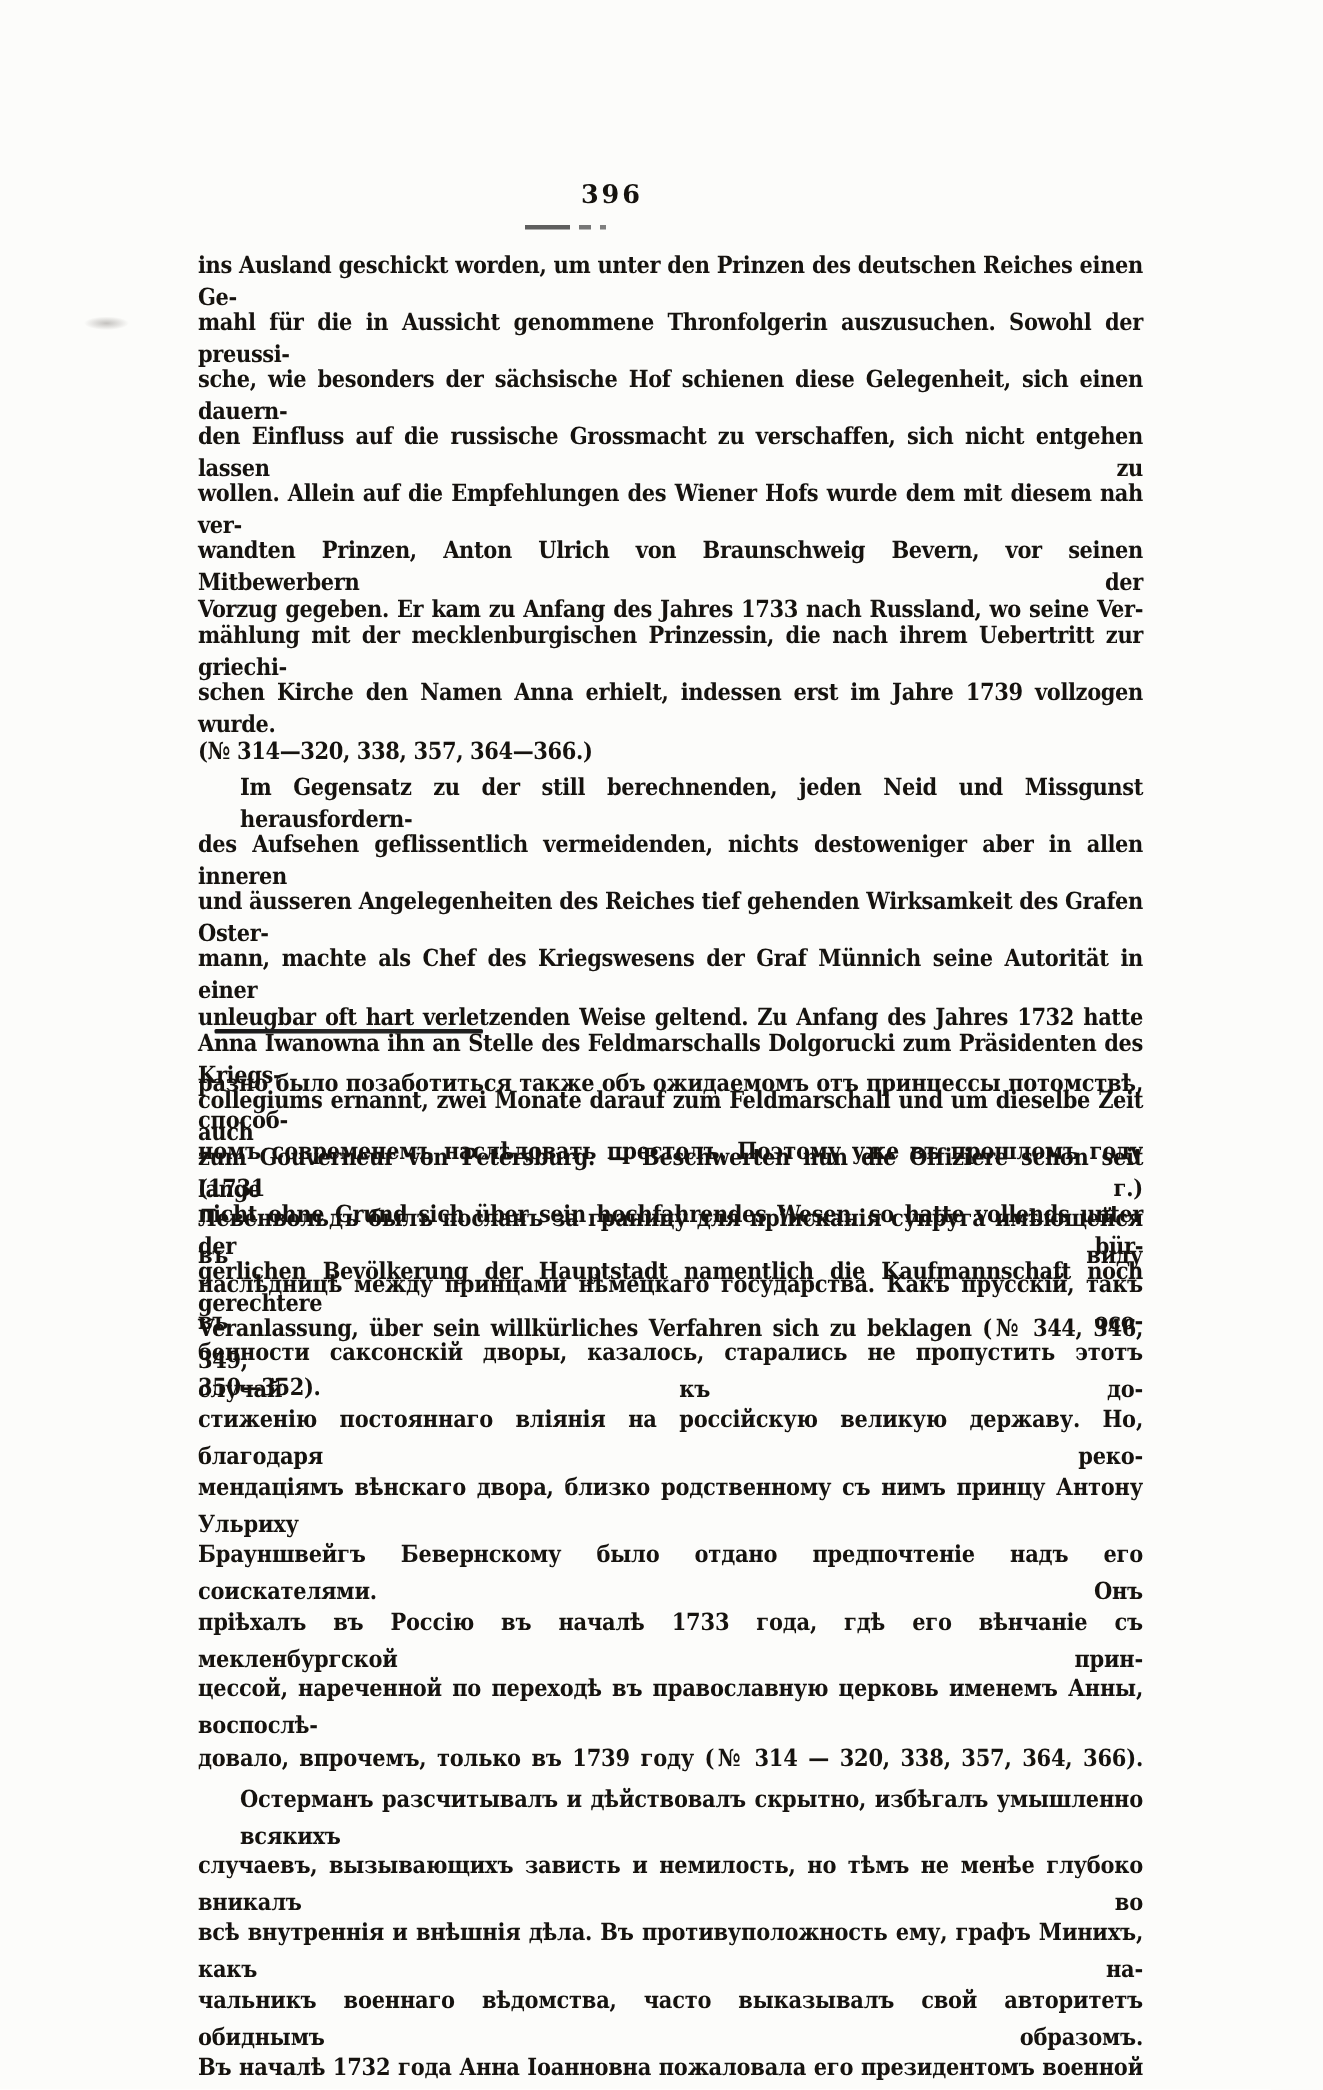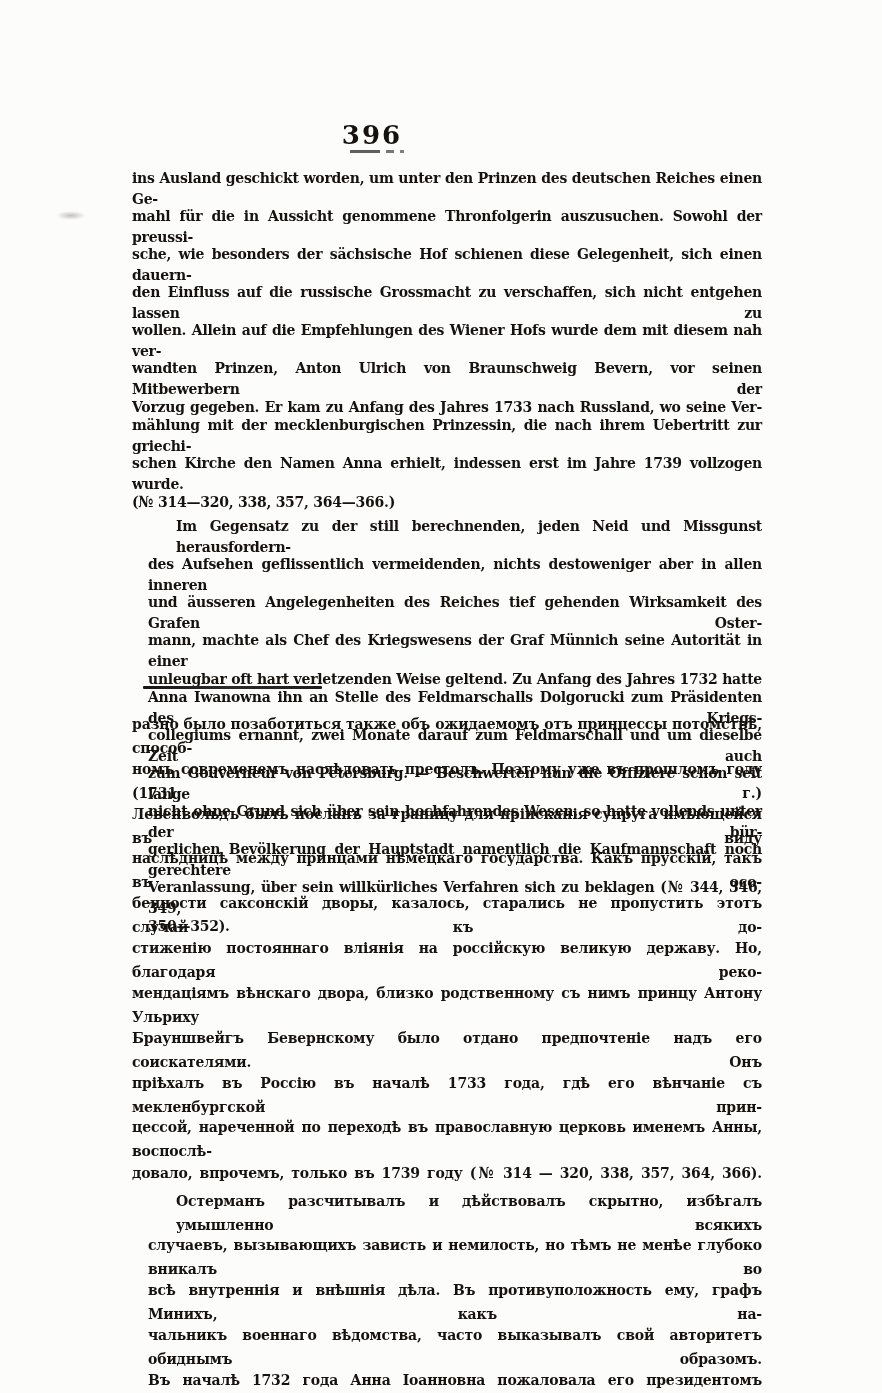--- a/index.html
+++ b/index.html
@@ -14,24 +14,24 @@
     background: #fcfcfa;
     overflow: hidden;
     font-family: "DejaVu Serif", "Liberation Serif", serif;
     color: #16130f;
   }
 
   
   .pagenum {
     position: absolute;
     top: 120px;
-    left: 336px;
+    left: 372px;
     width: 72px;
     text-align: center;
-    font-size: 26px;
+    font-size: 17px;
     font-weight: 700;
     letter-spacing: 2px;
   }
   .pagenum-rule {
     position: absolute;
     top: 150px;
     left: 350px;
     width: 92px;
     height: 3px;
     background: repeating-linear-gradient(90deg,
@@ -58,21 +58,21 @@
     font-weight: 700;
   }
   .russian-block {
     top: 714px;
     font-size: 14px;
     line-height: 22.4px;
     letter-spacing: -0.15px;
     font-weight: 700;
   }
   .para { margin: 0; }
-  .para + .para { margin-top: 6px; margin-left: 16px; }
+  .para + .para { margin-top: 6px; }
 
   .ln {
     text-align: justify;
     text-align-last: justify;
     transform: scaleY(1.12);
     transform-origin: 0 60%;
     white-space: normal;
   }
   .ln.e { text-align-last: left; }      
   .ln.ind { padding-left: 28px; }       

